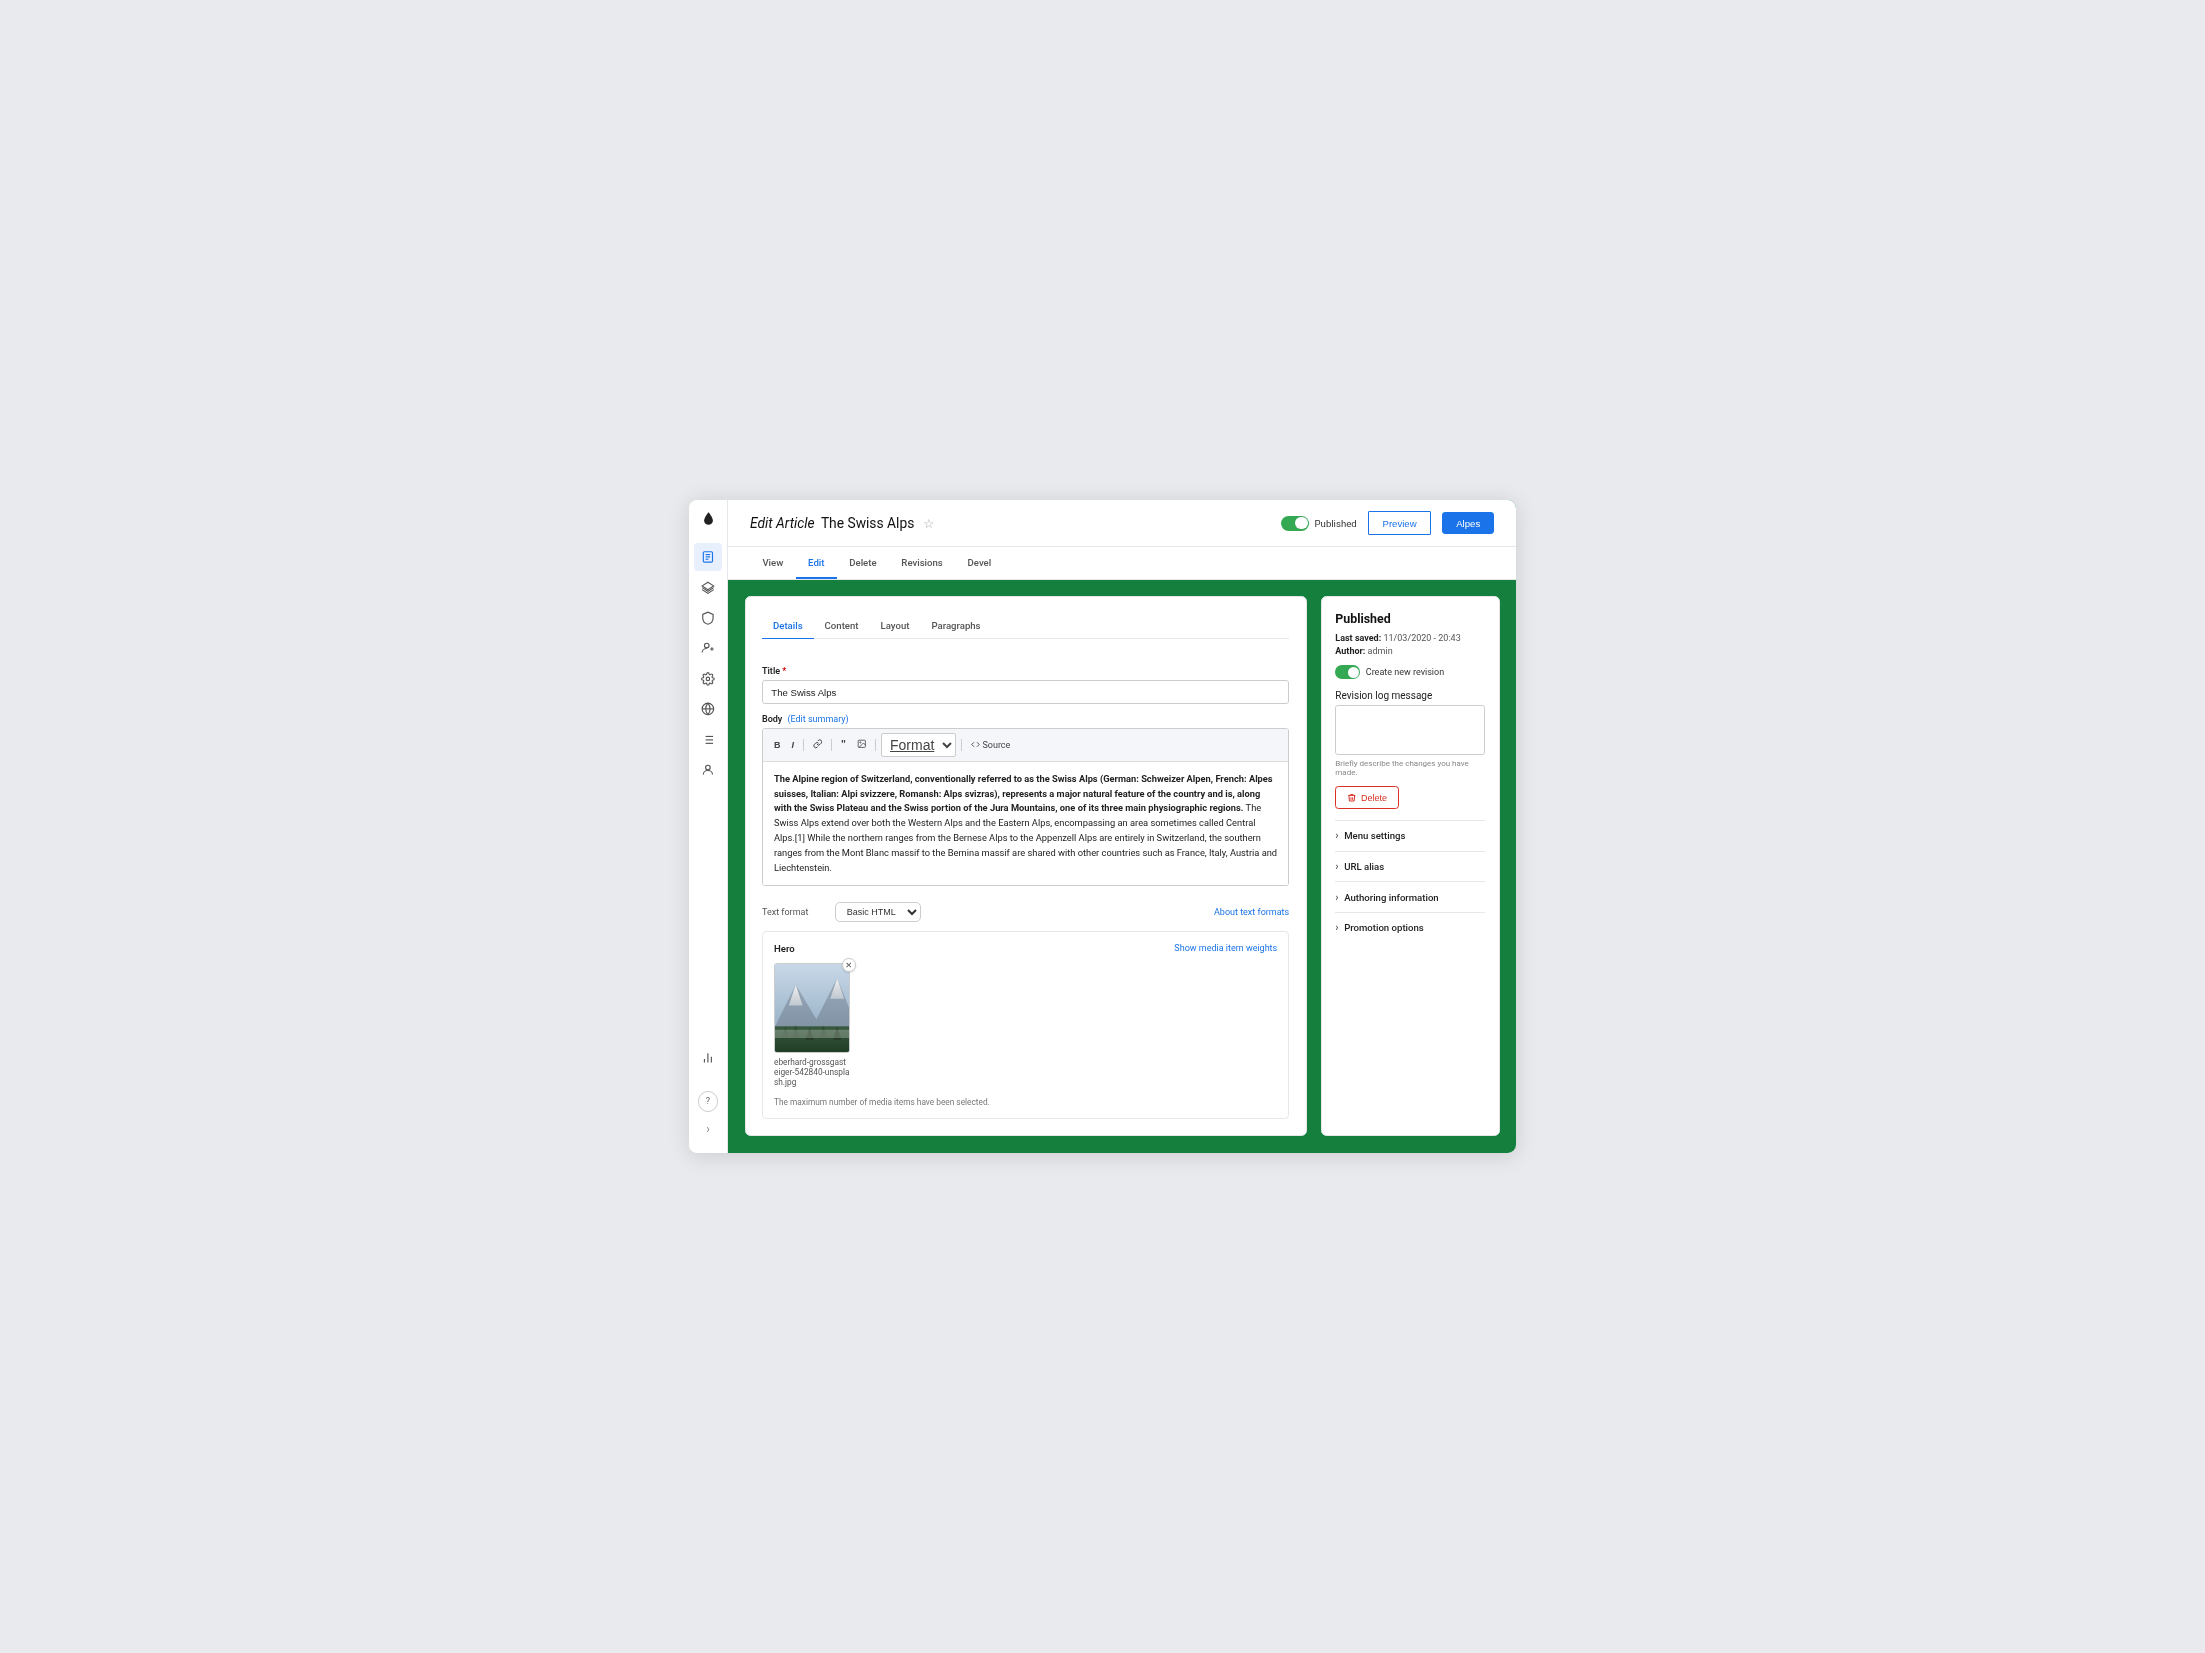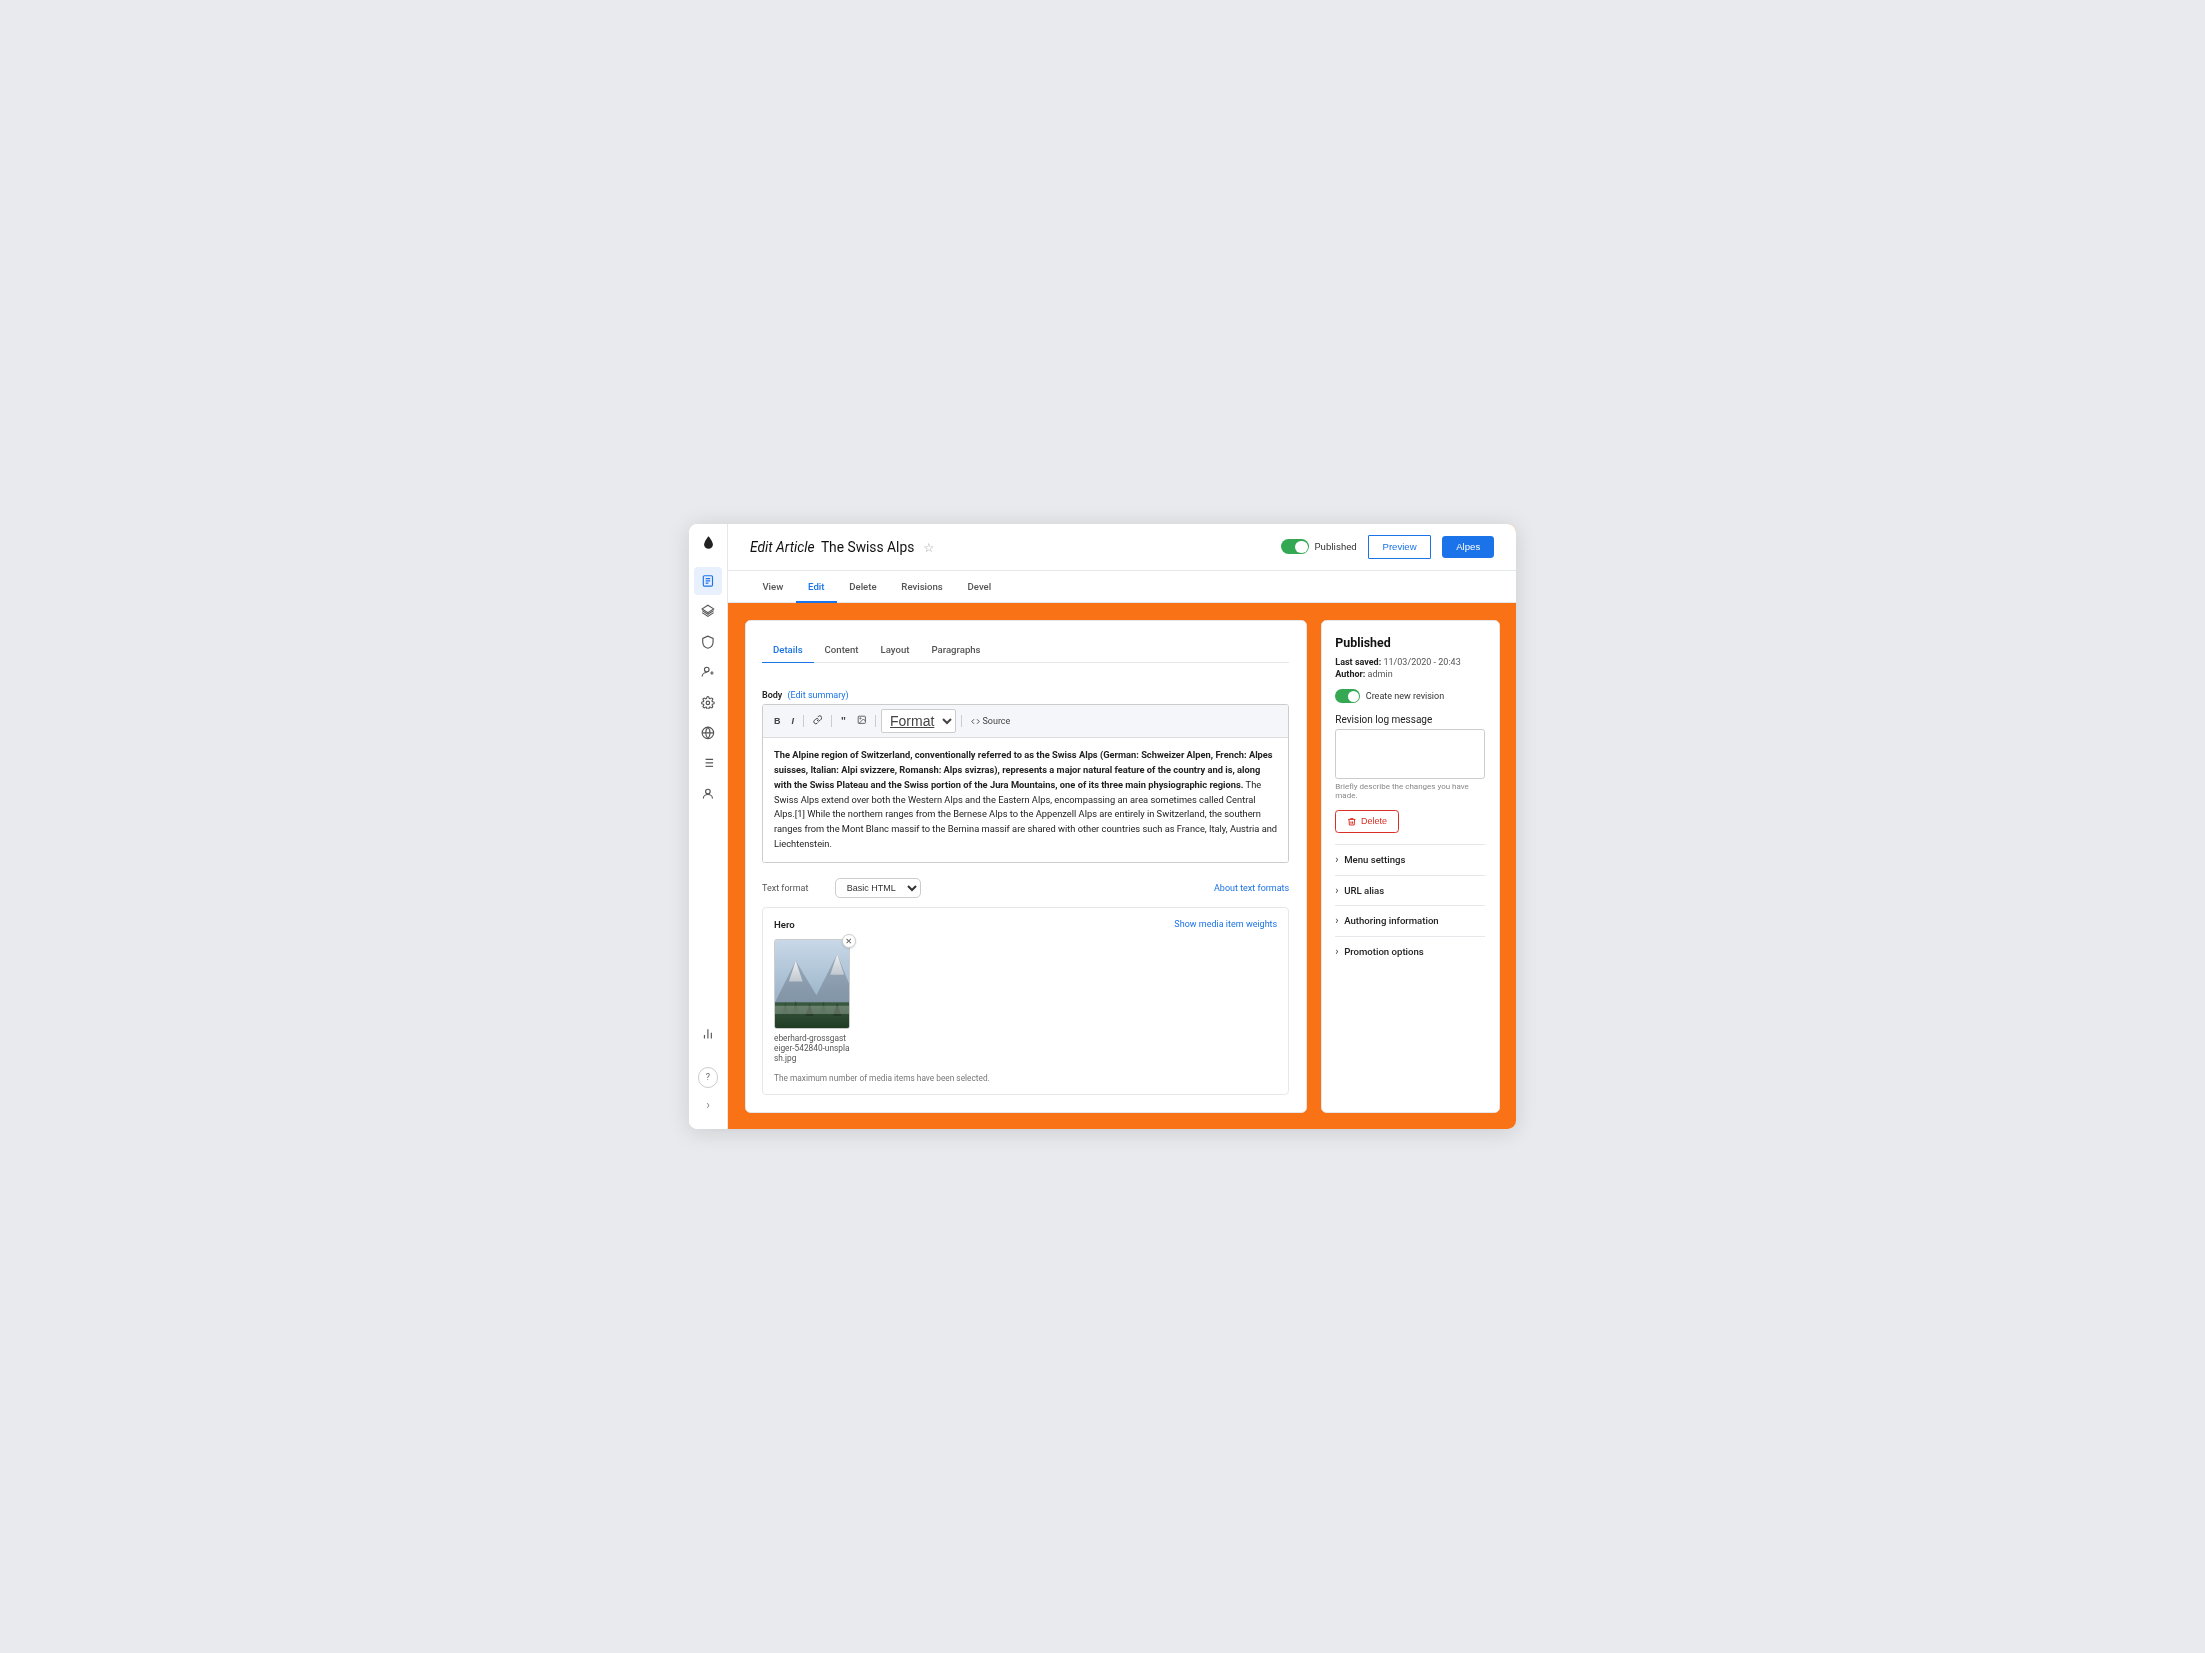--- a/index.html
+++ b/index.html
@@ -50,21 +50,21 @@
       transition: background 0.15s;
     }
     .sidebar-item.active { background: #e8f0fe; color: #1a73e8; }
     .sidebar-item svg { width: 13.8px; height: 13.8px; }
     .sidebar-spacer { flex: 1; }
     
     .main {
       flex: 1;
       display: flex;
       flex-direction: column;
-      background: #f97316;
+      background: #15803d;
     }
     
     .header {
       background: #fff;
       border-bottom: 0.7px solid #e5e7eb;
       padding: 11px 22px;
       display: flex;
       align-items: center;
       gap: 11px;
     }
@@ -541,20 +541,26 @@
 
       <div class="form-panel">
 
         <div class="sub-tabs">
           <div class="sub-tab active">Details</div>
           <div class="sub-tab">Content</div>
           <div class="sub-tab">Layout</div>
           <div class="sub-tab">Paragraphs</div>
         </div>
 
+        <div class="field-row">
+          <div class="field-label">
+            <span>Title</span><span class="required"> *</span>
+          </div>
+          <input type="text" class="text-input" value="The Swiss Alps" style="">
+        </div>
 
         <div class="field-row">
           <div class="body-label">
             <span>Body</span>
             <span class="edit-summary">(Edit summary)</span>
           </div>
           <div class="editor-wrap">
             <div class="editor-toolbar">
               <button class="toolbar-btn">B</button>
               <button class="toolbar-btn" style="font-style:italic">I</button>

